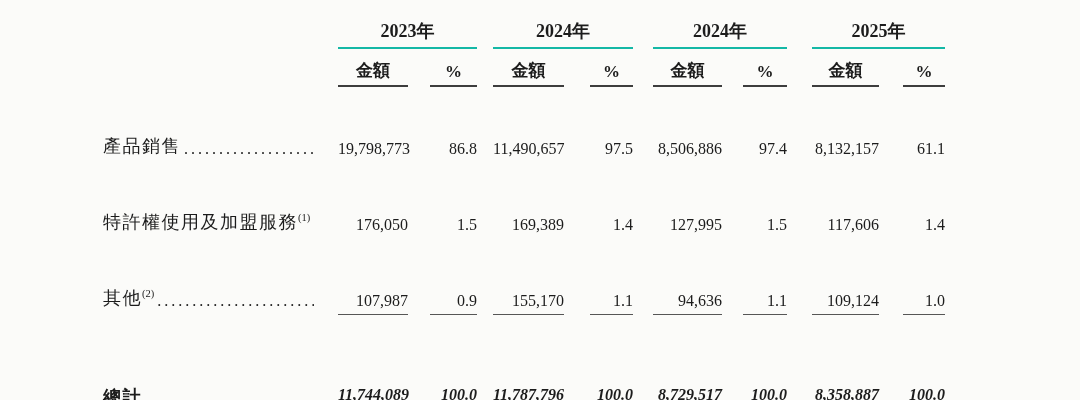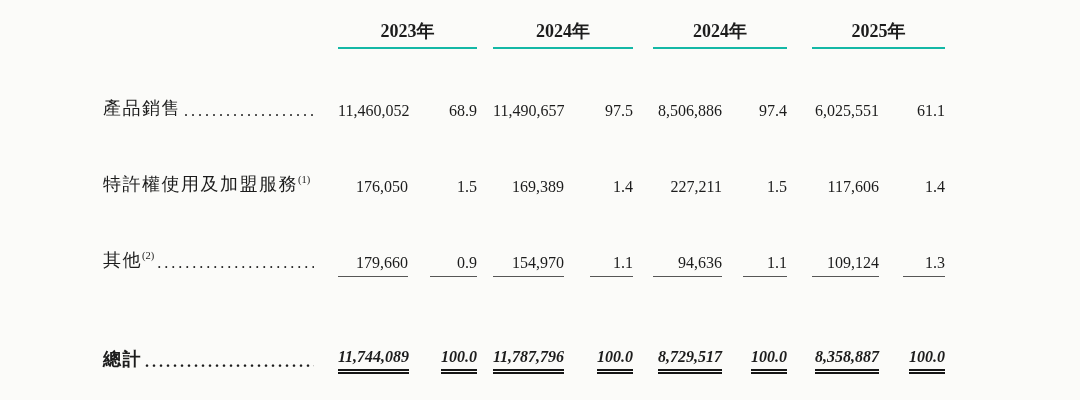--- a/index.html
+++ b/index.html
@@ -81,93 +81,111 @@
       <td></td>
       <td class="yr" colspan="3">2023年</td>
       <td></td>
       <td class="yr" colspan="3">2024年</td>
       <td></td>
       <td class="yr" colspan="3">2024年</td>
       <td></td>
       <td class="yr" colspan="3">2025年</td>
     </tr>
 
+    <tr class="r-sub">
+      <td></td>
+      <td class="sub">金額</td>
+      <td></td>
+      <td class="sub">%</td>
+      <td></td>
+      <td class="sub">金額</td>
+      <td></td>
+      <td class="sub">%</td>
+      <td></td>
+      <td class="sub">金額</td>
+      <td></td>
+      <td class="sub">%</td>
+      <td></td>
+      <td class="sub">金額</td>
+      <td></td>
+      <td class="sub">%</td>
+    </tr>
 
 
 
     <tr class="r-d1">
       <td class="lbl">
             <div class="lblwrap">
         <span class="lbl-text"><span>產品銷售</span><sup class="fn"></sup></span>
         <span class="dots">................................................................................</span>
       </div>
           </td>
-      <td class="val">11,460,052</td>
-          <td></td>
-      <td class="val">68.9</td>
+      <td class="val">19,798,773</td>
+          <td></td>
+      <td class="val">86.8</td>
           <td></td>
       <td class="val">11,490,657</td>
           <td></td>
       <td class="val">97.5</td>
           <td></td>
       <td class="val">8,506,886</td>
           <td></td>
       <td class="val">97.4</td>
           <td></td>
-      <td class="val">6,025,551</td>
+      <td class="val">8,132,157</td>
           <td></td>
       <td class="val">61.1</td>
     </tr>
 
     <tr class="r-d2">
       <td class="lbl">
             <div class="lblwrap">
         <span class="lbl-text"><span>特許權使用及加盟服務</span><sup class="fn">(1)</sup></span>
         <span class="dots">................................................................................</span>
       </div>
           </td>
       <td class="val">176,050</td>
           <td></td>
       <td class="val">1.5</td>
           <td></td>
       <td class="val">169,389</td>
           <td></td>
       <td class="val">1.4</td>
           <td></td>
-      <td class="val">227,211</td>
+      <td class="val">127,995</td>
           <td></td>
       <td class="val">1.5</td>
           <td></td>
       <td class="val">117,606</td>
           <td></td>
       <td class="val">1.4</td>
     </tr>
 
     <tr class="r-d3">
       <td class="lbl">
             <div class="lblwrap">
         <span class="lbl-text"><span>其他</span><sup class="fn">(2)</sup></span>
         <span class="dots">................................................................................</span>
       </div>
           </td>
-      <td class="val">179,660</td>
+      <td class="val">107,987</td>
           <td></td>
       <td class="val">0.9</td>
           <td></td>
-      <td class="val">154,970</td>
+      <td class="val">155,170</td>
           <td></td>
       <td class="val">1.1</td>
           <td></td>
       <td class="val">94,636</td>
           <td></td>
       <td class="val">1.1</td>
           <td></td>
       <td class="val">109,124</td>
           <td></td>
-      <td class="val">1.3</td>
+      <td class="val">1.0</td>
     </tr>
 
     <tr class="r-spacer">
           <td colspan="16"></td>
         </tr>
 
     <tr class="r-total">
       <td class="lbl">
             <div class="lblwrap">
         <span class="lbl-text">總計</span>

